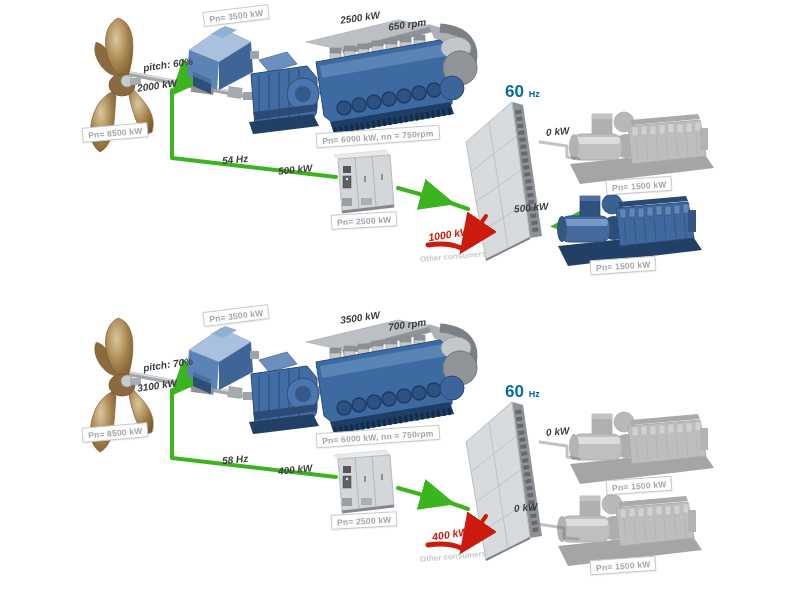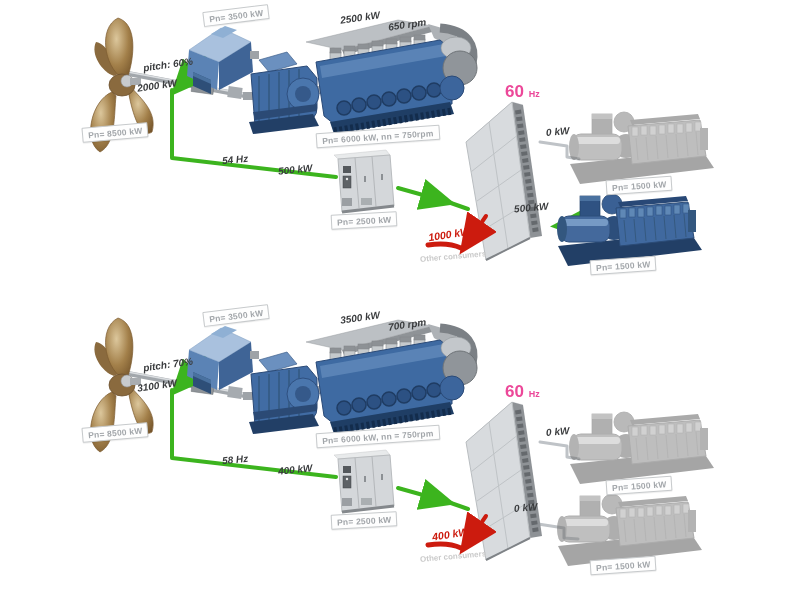--- a/index.html
+++ b/index.html
@@ -8,21 +8,21 @@
   .diagram{position:absolute;left:0;width:800px;height:296px;}
   .diagram.top{top:2px;} .diagram.bottom{top:302px;}
   .layer{position:absolute;left:0;top:0;}
   .machine{position:absolute;}
   
   .tag{position:absolute;background:#fefefe;border:1px solid #c7cacc;color:#a2a6aa;
        font-size:8.5px;font-weight:bold;padding:1.5px 5px;white-space:nowrap;
        border-radius:1px;box-shadow:0 1px 1px rgba(0,0,0,.07);letter-spacing:.2px;}
   .val{position:absolute;color:#3a3c3e;font-size:10px;font-weight:bold;font-style:italic;
        white-space:nowrap;}
-  .freq{position:absolute;color:#ec4899;font-size:17px;font-weight:600;white-space:nowrap;}
+  .freq{position:absolute;color:#0369a1;font-size:17px;font-weight:600;white-space:nowrap;}
   .freq .unit{font-size:9px;font-weight:bold;}
   .red-val{position:absolute;color:var(--red);font-size:10.5px;font-weight:bold;
        font-style:italic;white-space:nowrap;}
   .consumers{position:absolute;color:#cbcbcb;font-size:8px;font-weight:bold;white-space:nowrap;}
   
   .ln-green{stroke:var(--green);stroke-width:4;fill:none;stroke-linecap:round;stroke-linejoin:round;}
   .ln-gray{stroke:#bfc3c7;stroke-width:3;fill:none;stroke-linecap:round;stroke-linejoin:round;}
   .ln-red{stroke:var(--red);stroke-width:4;fill:none;stroke-linecap:round;}
   .ln-red-sw{stroke:var(--red);stroke-width:5;fill:none;stroke-linecap:round;}
   .mk-green{fill:var(--green);} .mk-red{fill:var(--red);}

